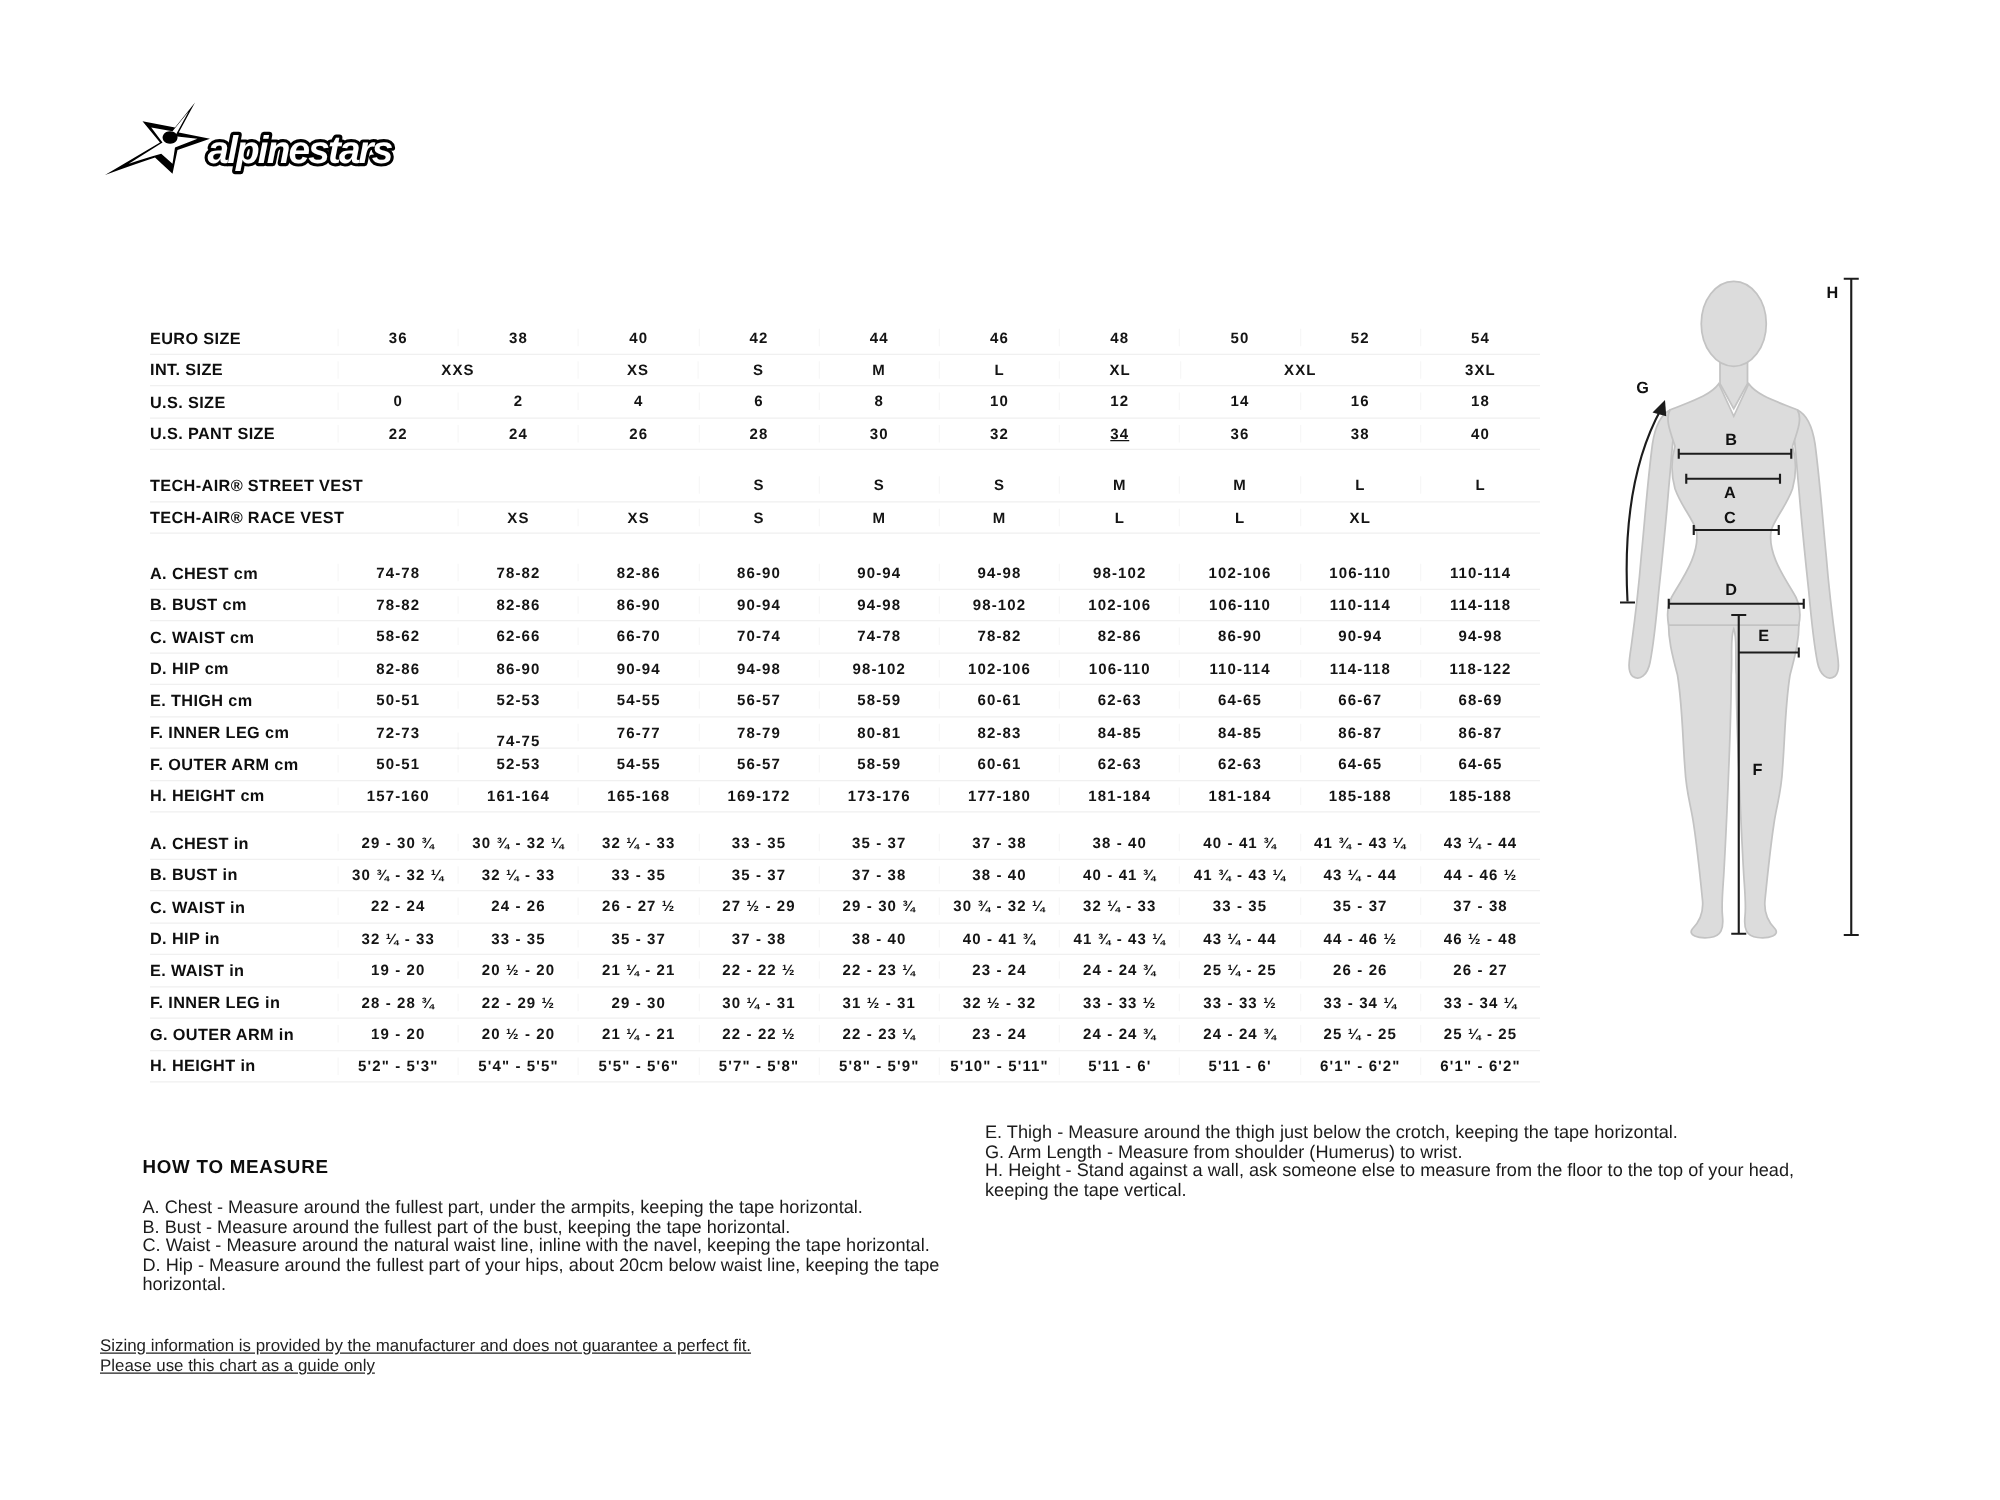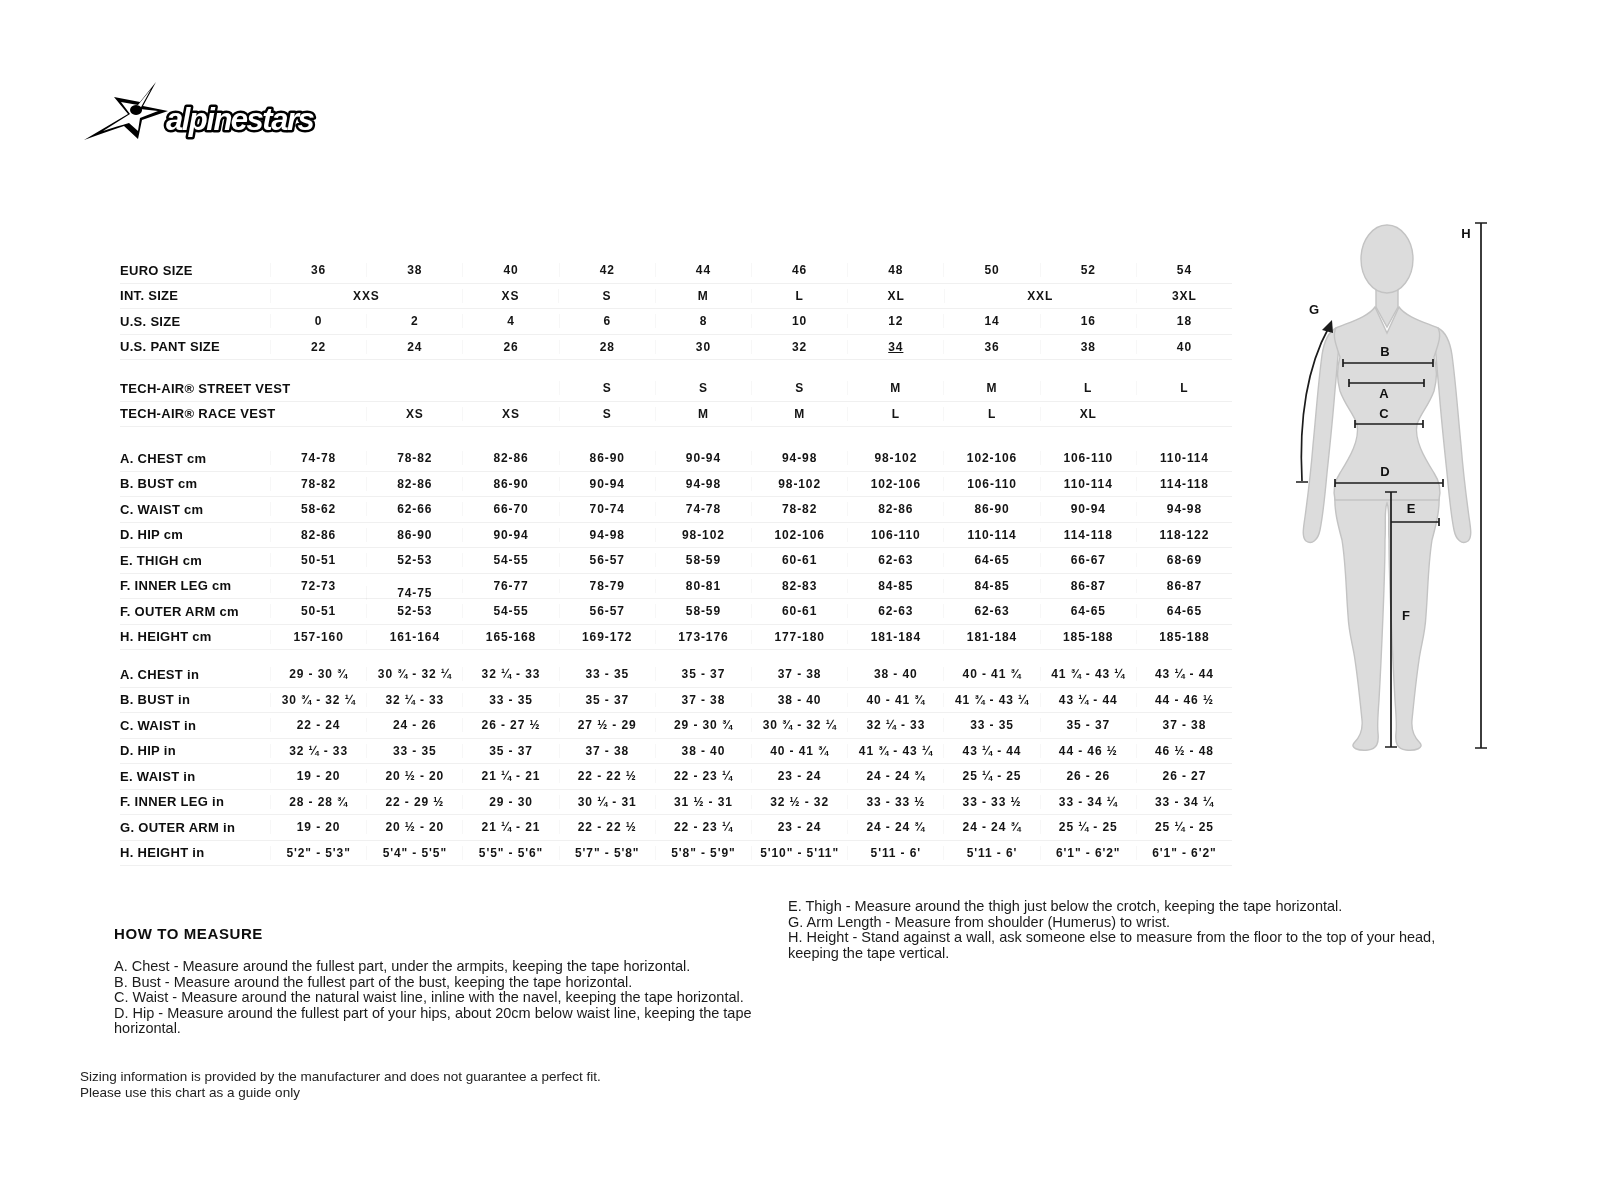--- a/index.html
+++ b/index.html
@@ -31,21 +31,21 @@
   .figure .mline{stroke:#1c1c1c;stroke-width:1.7;fill:none;}
   .figure .mlabel{font-family:"Liberation Sans",sans-serif;font-weight:700;font-size:13px;fill:#111;}
 
   
   .howto-left{position:absolute;left:114px;top:897px;width:660px;margin-top:28px;}
   .howto-head{font-weight:700;font-size:15px;letter-spacing:0.6px;color:#0d0d0d;margin-bottom:17px;}
   .howline{font-size:14.5px;line-height:15.6px;color:#1b1b1b;}
   .howto-right{position:absolute;left:788px;top:899px;width:662px;}
 
   
-  .footer{position:absolute;left:80px;top:1069px;font-size:13.5px;line-height:16px;color:#222;}
+  .footer{position:absolute;left:80px;top:1069px;font-size:13.5px;line-height:16px;color:#222;text-decoration:underline;}
 </style>
 </head>
 <body>
 
 <div class="page">
 
   <svg class="logo" viewBox="0 0 280 78">
     <g>
       <path d="M78 4 L62 24 L36 19 L50 36 L6 62 Q28 54 46 48 L60 61 L64 42 L90 33 L65 28 Z" fill="#000"></path>
       <path d="M73 11 L60 27 L43 24 L52 36 L25 53 Q40 48 51 45 L60 53 L62 40 L80 33 L62 31 Z" fill="#fff"></path>

